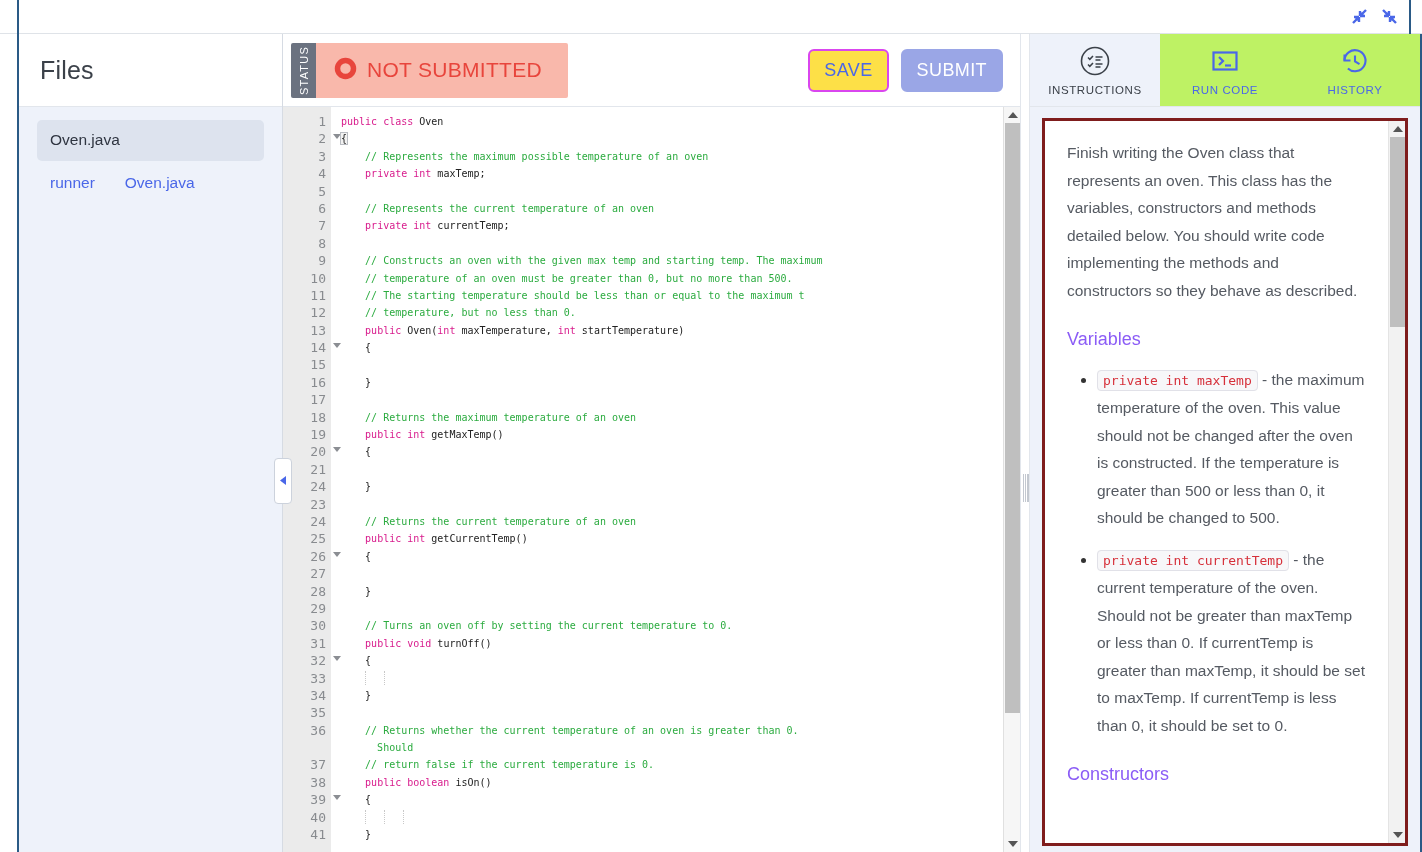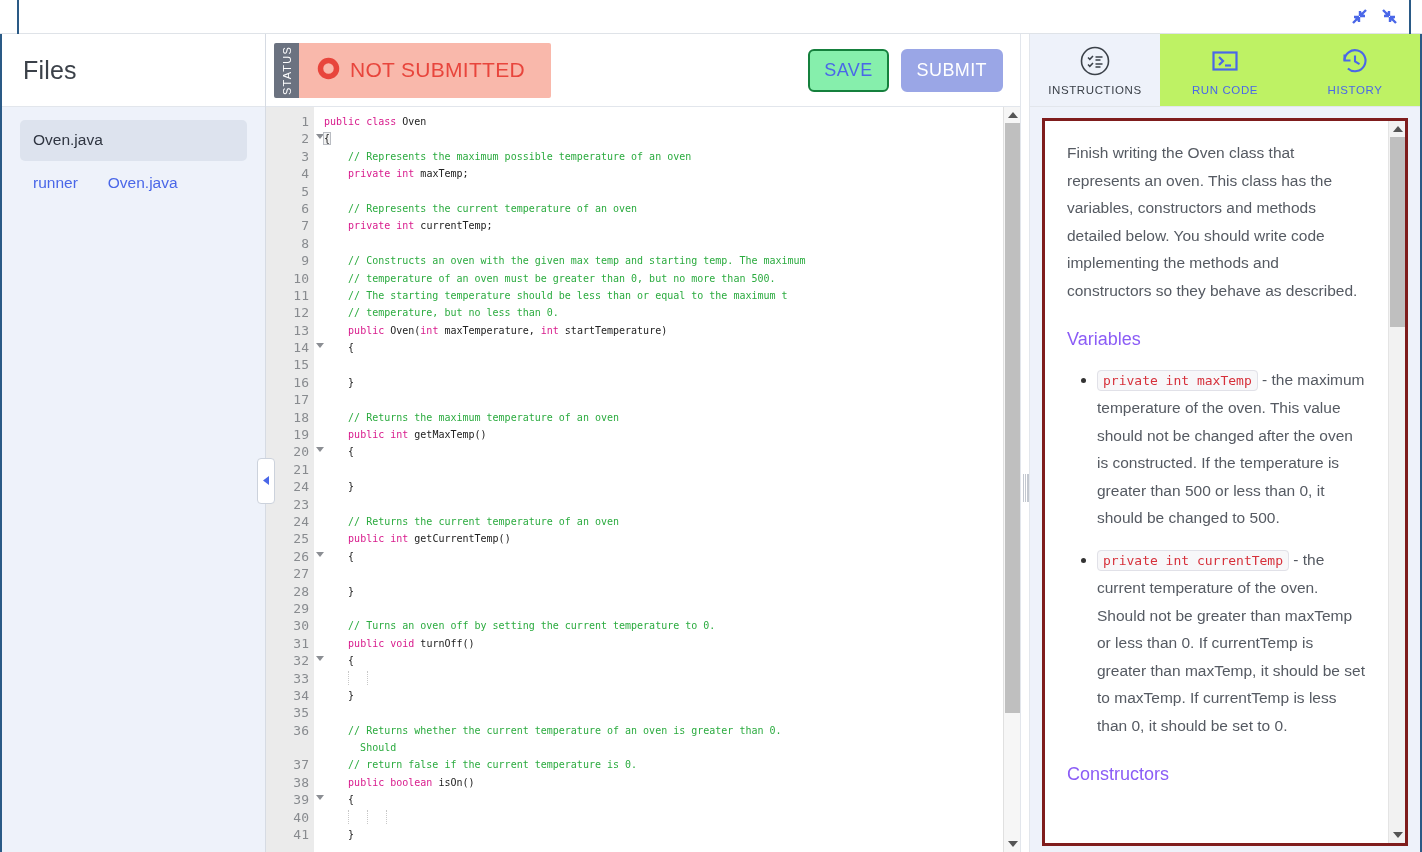--- a/index.html
+++ b/index.html
@@ -22,21 +22,21 @@
   #win-icons { position:absolute; right:22px; top:5px; display:flex; gap:8px; }
   .win-ico { width:22px; height:22px; display:flex; align-items:center; justify-content:center; cursor:pointer; }
 
   
   #body-row { position:absolute; left:0; top:34px; width:1422px; height:818px; display:flex; }
 
   
   #files-panel {
     width:266px; height:818px; position:relative;
     background:#eef2fa; border-right:1px solid #d6dbe3;
-    border-left:2px solid #2a5a86; 
+    border-left:2px solid #2a5a86; margin-left:17px;
   }
   #files-head {
     height:73px; background:#ffffff; border-bottom:1px solid #e2e6ec;
     display:flex; align-items:center; padding-left:21px;
   }
   #files-head span { font-size:25px; color:#3b4149; font-weight:400; letter-spacing:.2px; }
   #files-list { padding:13px 0 0 0; }
   .file-item {
     margin:0 18px 4px 18px; padding:11px 13px; border-radius:5px;
     font-size:15.5px; color:#2f3541; cursor:pointer; line-height:1.2;
@@ -72,21 +72,21 @@
     padding:0 26px 0 18px;
   }
   #status-text { color:#e8453c; font-size:21px; letter-spacing:.3px; }
 
   #toolbar-spacer { flex:1; }
   .tb-btn {
     height:43px; min-width:70px; padding:0 14px; border-radius:6px;
     font-size:18px; letter-spacing:.4px; cursor:pointer;
     display:flex; align-items:center; justify-content:center; margin-left:12px;
   }
-  #save-button { background:#86efac; border:2px solid #15803d; color:#4a67e8; }
+  #save-button { background:#fde047; border:2px solid #d946ef; color:#4a67e8; }
   #submit-button { background:#9aa6e6; border:2px solid #9aa6e6; color:#fff; }
 
   
   #code-area { flex:1; position:relative; overflow:hidden; background:#fff; display:flex; }
   #gutter {
     width:48px; background:#ebebeb; color:#888b8f; text-align:right;
     font-family:"DejaVu Sans Mono", monospace; font-size:13px; line-height:17.4px;
     padding-top:6px; user-select:none; position:relative;
   }
   .gl { padding-right:5px; position:relative; height:17.4px; }

